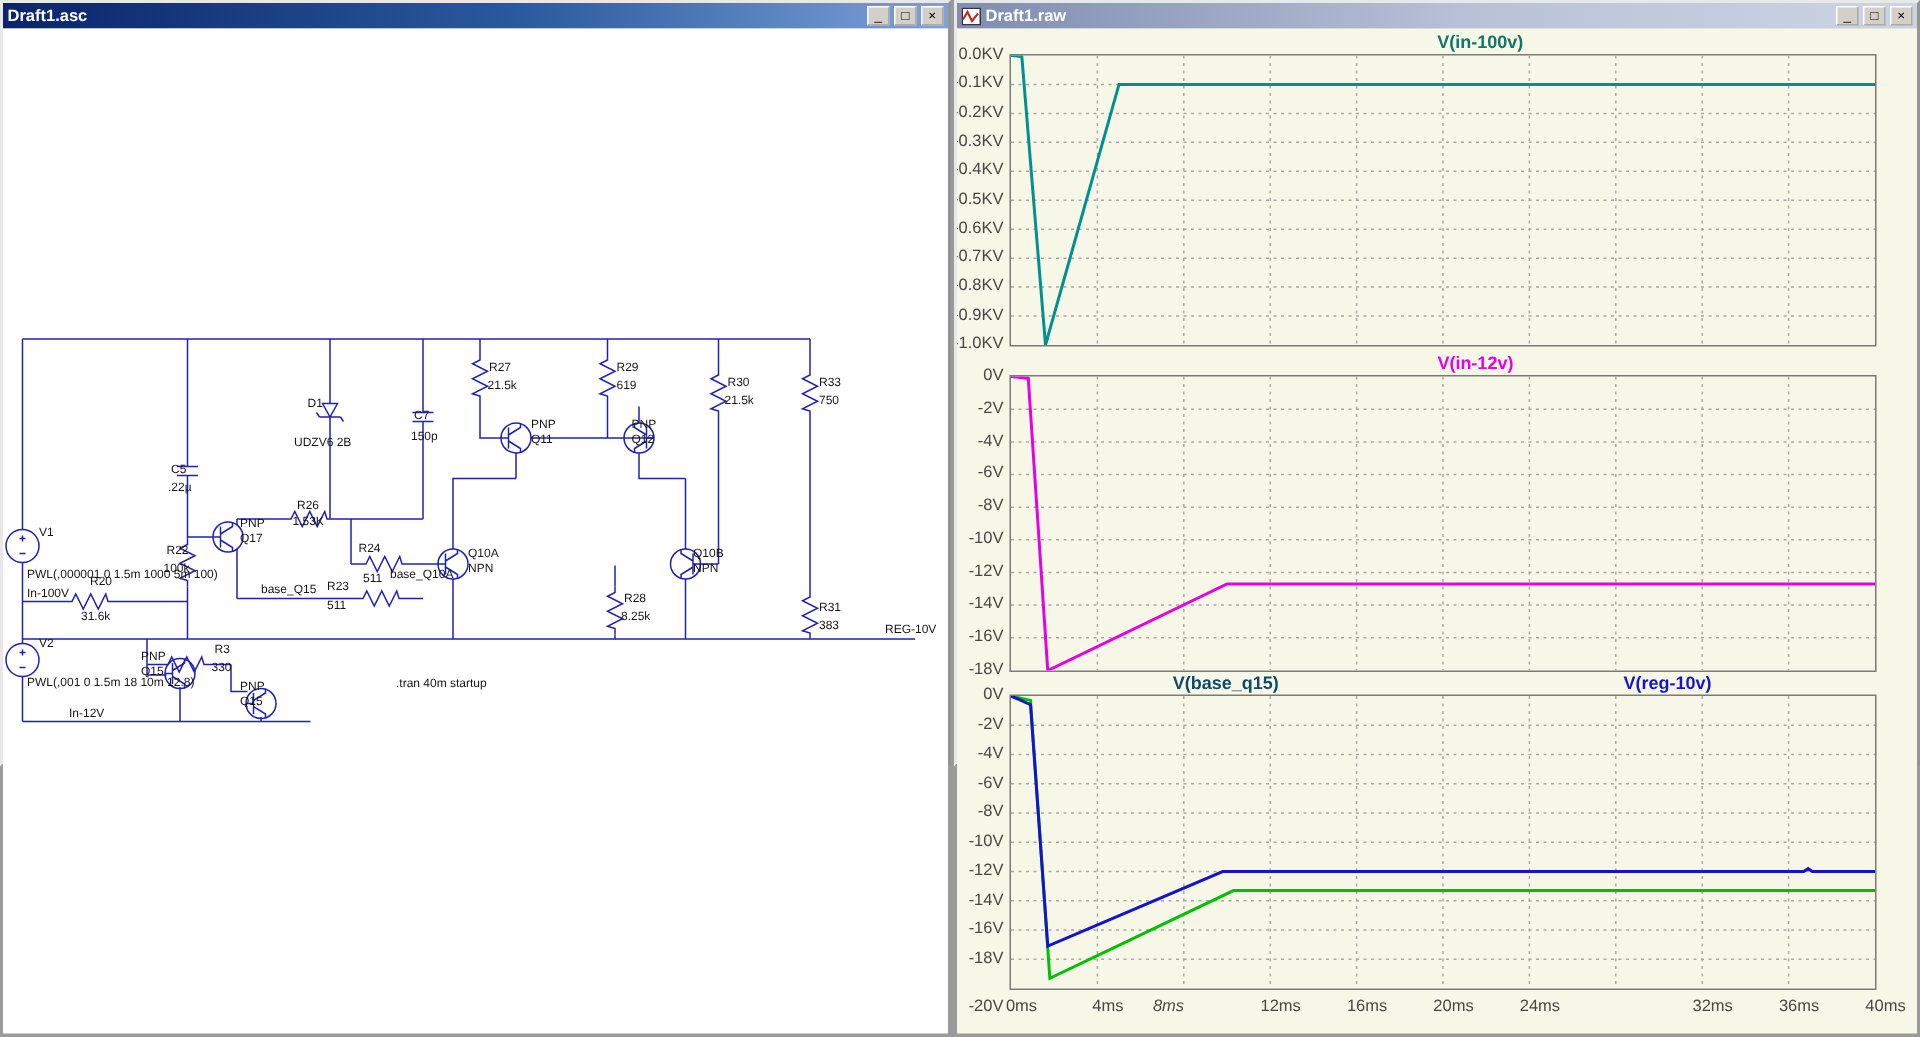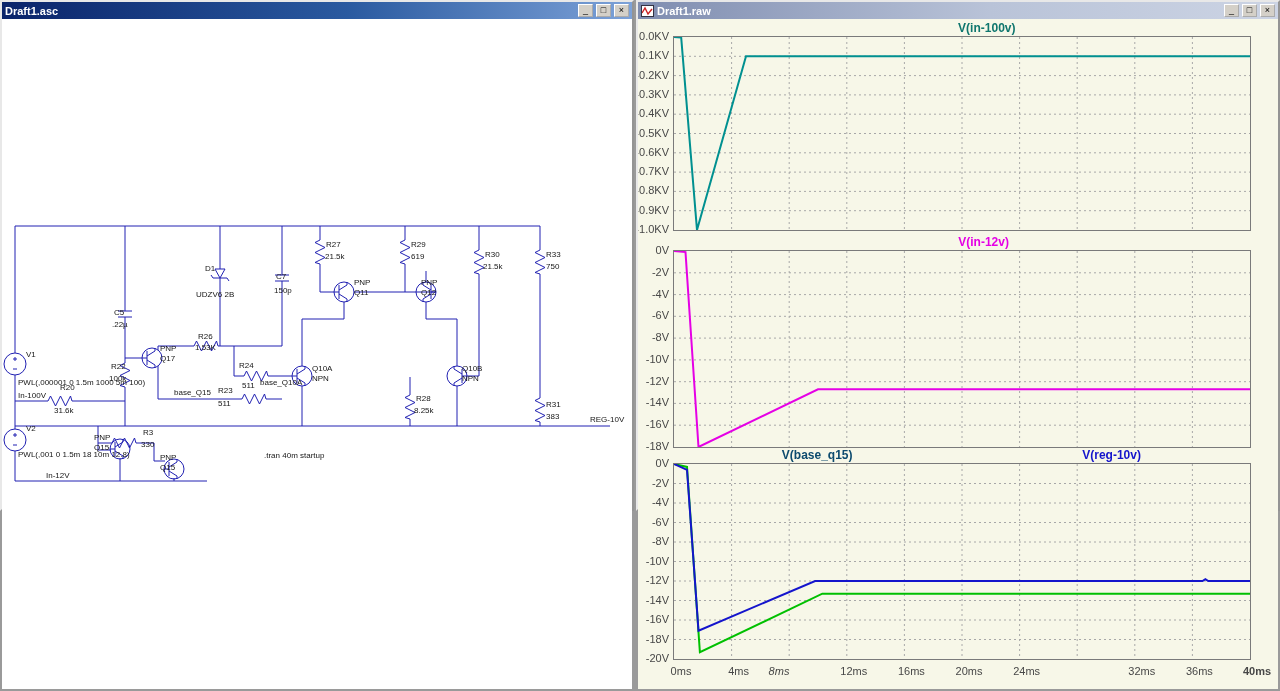--- a/index.html
+++ b/index.html
@@ -281,21 +281,21 @@
             <div class="ytick" style="top: 0px;">0V</div>
             <div class="ytick" style="top: 19.5px;">-2V</div>
             <div class="ytick" style="top: 39px;">-4V</div>
             <div class="ytick" style="top: 58.5px;">-6V</div>
             <div class="ytick" style="top: 78px;">-8V</div>
             <div class="ytick" style="top: 97.5px;">-10V</div>
             <div class="ytick" style="top: 117px;">-12V</div>
             <div class="ytick" style="top: 136.5px;">-14V</div>
             <div class="ytick" style="top: 156px;">-16V</div>
             <div class="ytick" style="top: 175.5px;">-18V</div>
-            <div class="ytick" style="top: 195px; margin-left: 16px;">-20V</div>
+            <div class="ytick" style="top: 208px; margin-left: 16px;">-20V</div>
           </div>
         <div class="grid" style="height:197px"><svg width="576" height="195">
               <line x1="57.6" x2="57.6" y1="0" y2="195" stroke="#a8a8a8" stroke-dasharray="2,3"></line>
               <line x1="115.2" x2="115.2" y1="0" y2="195" stroke="#a8a8a8" stroke-dasharray="2,3"></line>
               <line x1="172.8" x2="172.8" y1="0" y2="195" stroke="#a8a8a8" stroke-dasharray="2,3"></line>
               <line x1="230.4" x2="230.4" y1="0" y2="195" stroke="#a8a8a8" stroke-dasharray="2,3"></line>
               <line x1="288.0" x2="288.0" y1="0" y2="195" stroke="#a8a8a8" stroke-dasharray="2,3"></line>
               <line x1="345.6" x2="345.6" y1="0" y2="195" stroke="#a8a8a8" stroke-dasharray="2,3"></line>
               <line x1="403.2" x2="403.2" y1="0" y2="195" stroke="#a8a8a8" stroke-dasharray="2,3"></line>
               <line x1="460.8" x2="460.8" y1="0" y2="195" stroke="#a8a8a8" stroke-dasharray="2,3"></line>
@@ -319,16 +319,16 @@
         <span class="xtick" style="left: 1px;">0ms</span>
         <span class="xtick" style="left: 58.6px;">4ms</span>
         <span class="xtick" style="left: 99px; font-style: italic;">8ms</span>
         <span class="xtick" style="left: 173.8px;">12ms</span>
         <span class="xtick" style="left: 231.4px;">16ms</span>
         <span class="xtick" style="left: 289px;">20ms</span>
         <span class="xtick" style="left: 346.6px;">24ms</span>
         <span class="xtick" style="left: 404.2px; margin-top: 35px;">28ms</span>
         <span class="xtick" style="left: 461.8px;">32ms</span>
         <span class="xtick" style="left: 519.4px;">36ms</span>
-        <span class="xtick" style="left: 577px; font-weight: bold;">40ms</span>
+        <span class="xtick" style="left: 577px;">40ms</span>
       </div>
   </div>
 </div>
 
 </body></html>

